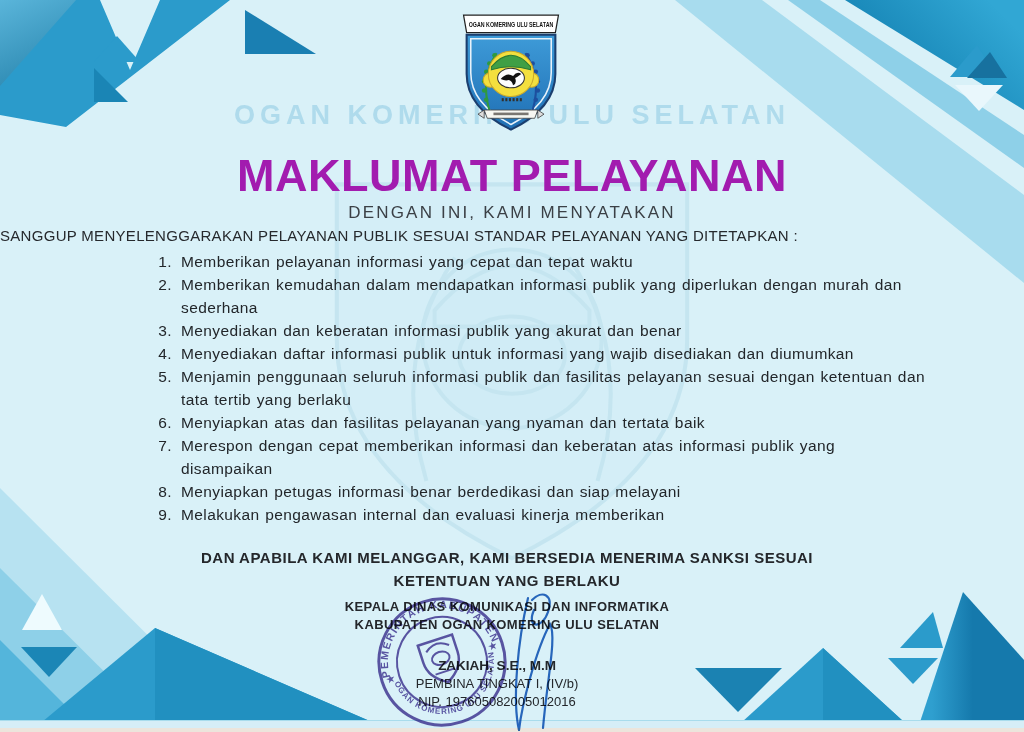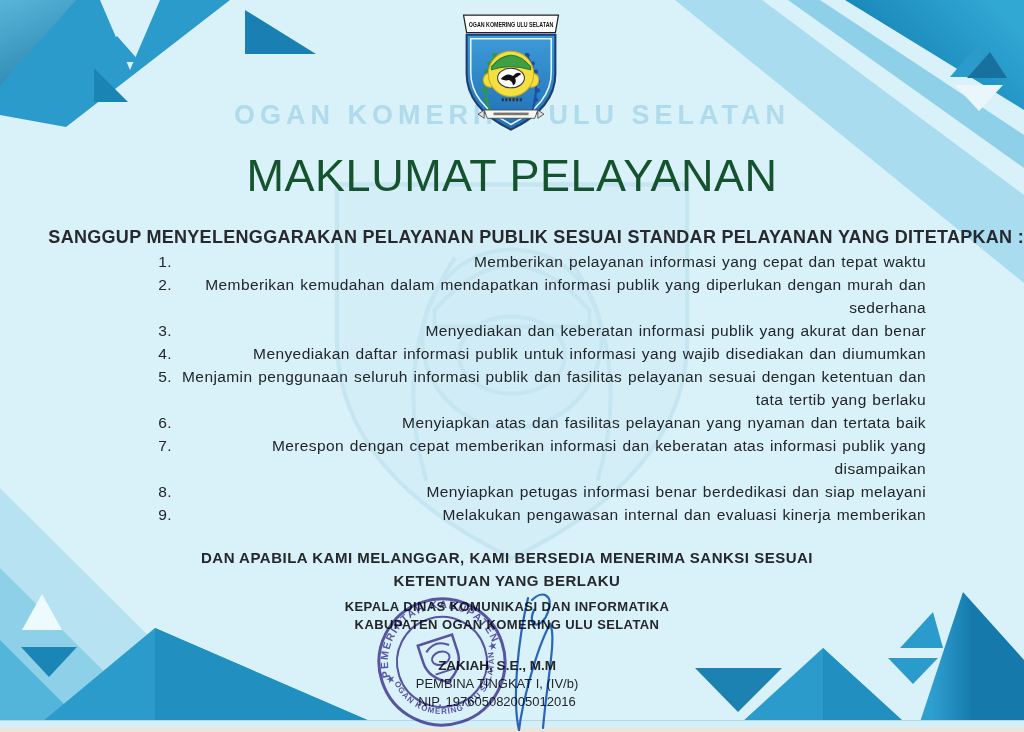--- a/index.html
+++ b/index.html
@@ -46,34 +46,34 @@
     position:absolute;left:0;right:0;top:100px;text-align:center;
     font-size:27px;font-weight:bold;letter-spacing:5px;
     color:rgba(140,200,225,.55);z-index:1;
   }
   .wm-shield{position:absolute;left:292px;top:95px;z-index:1;opacity:.4;}
   
   .content{position:absolute;inset:0;z-index:3;}
   .logo{position:absolute;left:455px;top:12px;}
   .doc-title{
     position:absolute;left:0;right:0;top:150px;text-align:center;
-    font-size:45px;font-weight:normal;letter-spacing:.5px;color:#14532d;
+    font-size:45px;font-weight:bold;letter-spacing:.5px;color:#a21caf;
   }
   .doc-subtitle{
     position:absolute;left:0;right:0;top:203px;text-align:center;
     font-size:17px;letter-spacing:2.2px;color:#3b4046;
   }
   .doc-statement{
-    position:absolute;left:0;right:0;top:227px;text-align:right;
-    font-size:18px;font-weight:bold;letter-spacing:.3px;color:#26292d;
+    position:absolute;left:0;right:0;top:227px;text-align:left;
+    font-size:15px;font-weight:normal;letter-spacing:.3px;color:#26292d;
   }
   .commitments{position:absolute;left:148px;top:250px;width:778px;}
   .c-row{display:flex;font-size:15.5px;line-height:23px;letter-spacing:.4px;word-spacing:1px;color:#22262a;}
   .c-num{flex:0 0 24px;text-align:right;margin-right:9px;}
-  .c-text{flex:1;text-align:right;}
+  .c-text{flex:1;}
   .sanction{
     position:absolute;left:-10px;width:1034px;top:546px;text-align:center;
     font-size:15px;font-weight:bold;line-height:23px;letter-spacing:.5px;color:#24272b;
   }
   .office{
     position:absolute;left:-10px;width:1034px;top:598px;text-align:center;
     font-size:13px;font-weight:bold;line-height:17.5px;letter-spacing:.4px;color:#24272b;
   }
   .sig-text{position:absolute;left:-30px;width:1054px;top:657px;text-align:center;z-index:3;}
   .sig-name{font-size:13.5px;font-weight:bold;line-height:18px;}
@@ -173,20 +173,21 @@
         <rect x="59" y="83.5" width="2" height="3"></rect>
           <rect x="62.5" y="83.5" width="2" height="3"></rect>
       </g>
       <polygon points="28,95 22,99 28,103" fill="#dddddd" stroke="#444444" stroke-width="0.8"></polygon>
       <polygon points="80,95 86,99 80,103" fill="#dddddd" stroke="#444444" stroke-width="0.8"></polygon>
       <path d="M28,95 L80,95 L77,103 L31,103 Z" fill="#f7f7f2" stroke="#444444" stroke-width="0.8"></path>
       <rect x="37" y="97.5" width="34" height="2.5" fill="#5a5550" opacity="0.8"></rect>
     </svg>
 
     <div class="doc-title">MAKLUMAT PELAYANAN</div>
+    <div class="doc-subtitle">DENGAN INI, KAMI MENYATAKAN</div>
     <div class="doc-statement">SANGGUP MENYELENGGARAKAN PELAYANAN PUBLIK SESUAI STANDAR PELAYANAN YANG DITETAPKAN :</div>
 
     <div class="commitments">
 
         <div class="c-row">
           <span class="c-num">1.</span>
           <span class="c-text">Memberikan pelayanan informasi yang cepat dan tepat waktu</span>
         </div>
 
         <div class="c-row">

